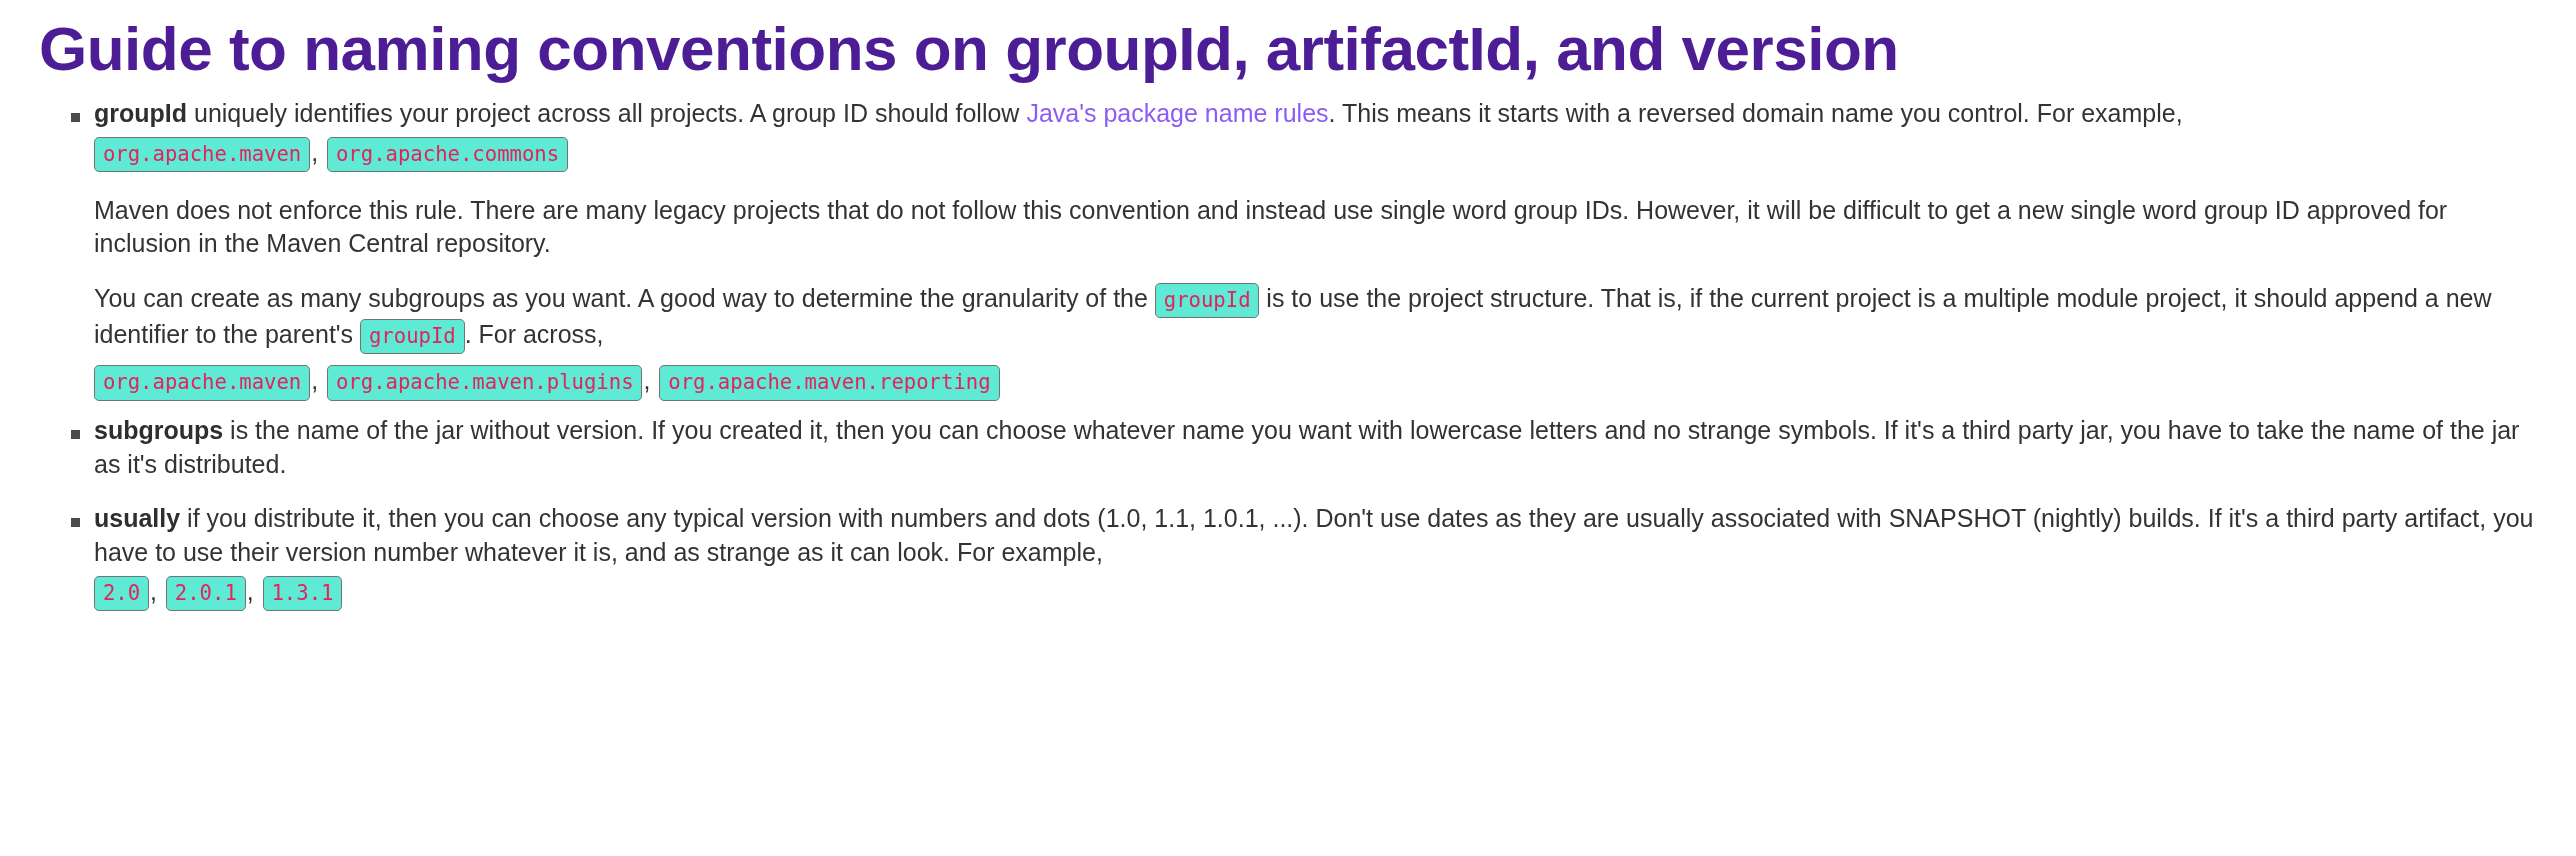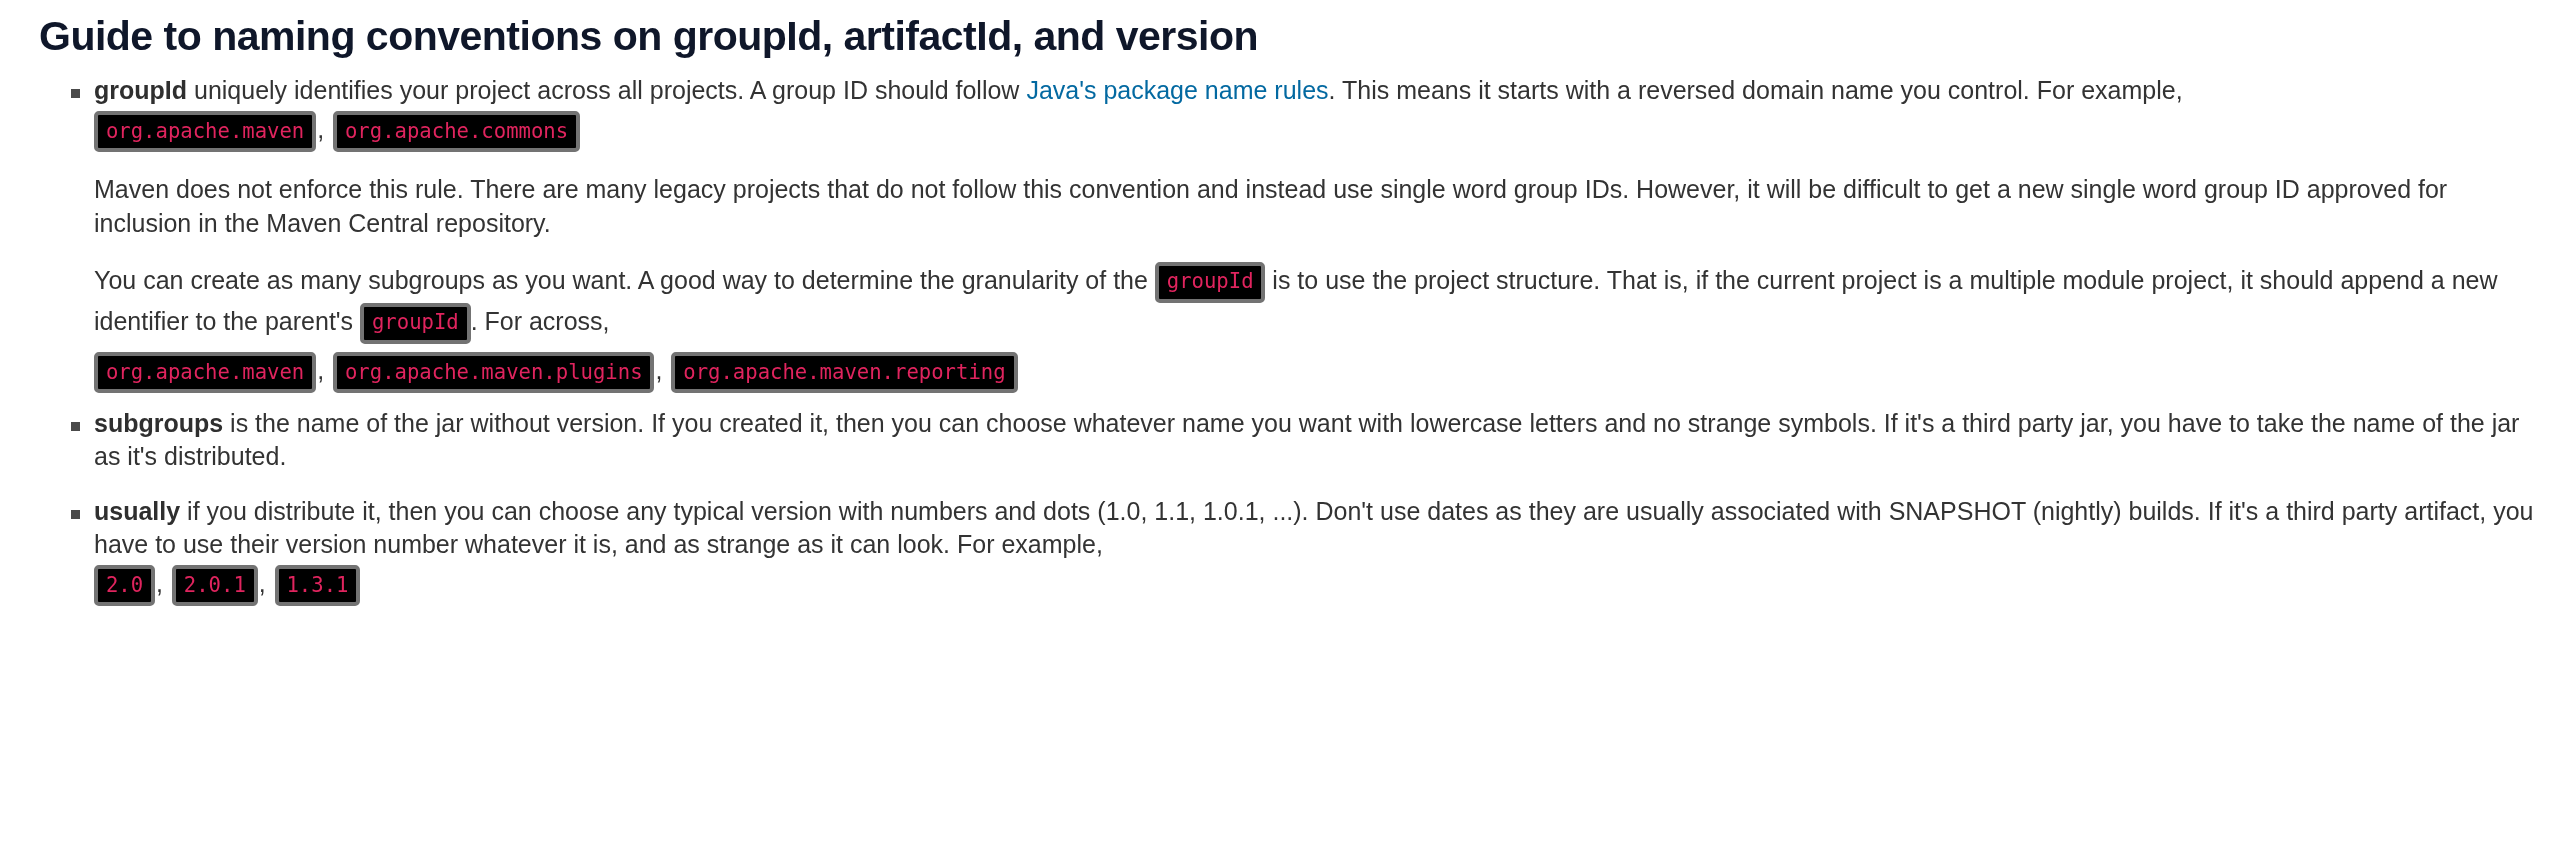--- a/index.html
+++ b/index.html
@@ -16,25 +16,25 @@
     -webkit-font-smoothing: antialiased;
   }
 
   .page {
     padding: 13.8px 29.5px 0 39px;
     box-sizing: border-box;
   }
 
   h1.page-title {
     font-family: "Liberation Sans", sans-serif;
-    font-size: 41px;
+    font-size: 62px;
     font-weight: bold;
     line-height: 1.12;
     letter-spacing: -0.5px;
-    color: #0f172a;
+    color: #4c1d95;
     margin: 0 0 13.8px 0;
     padding: 0;
   }
 
   ul.guide-list {
     list-style: none;
     margin: 0;
     padding: 0;
   }
 
@@ -70,30 +70,30 @@
     margin-top: 21.6px;
     margin-bottom: 21.6px;
   }
 
   .term {
     font-weight: bold;
     color: #2f2f2f;
   }
 
   a.inline-link {
-    color: #0369a1;
+    color: #8b5cf6;
     text-decoration: none;
   }
 
   code.code-tag {
     font-family: "DejaVu Sans Mono", monospace;
     font-size: 20.6px;
     color: #e0245e;
-    background: #000000;
-    border: 4px solid #737373;
+    background: #5eead4;
+    border: 1px solid #737373;
     border-radius: 4.9px;
     padding: 3.9px 7.9px 4.9px 7.9px;
     white-space: nowrap;
     display: inline-block;
     vertical-align: baseline;
     line-height: 1.18;
   }
 
   .code-row {
     font-size: 25px;

